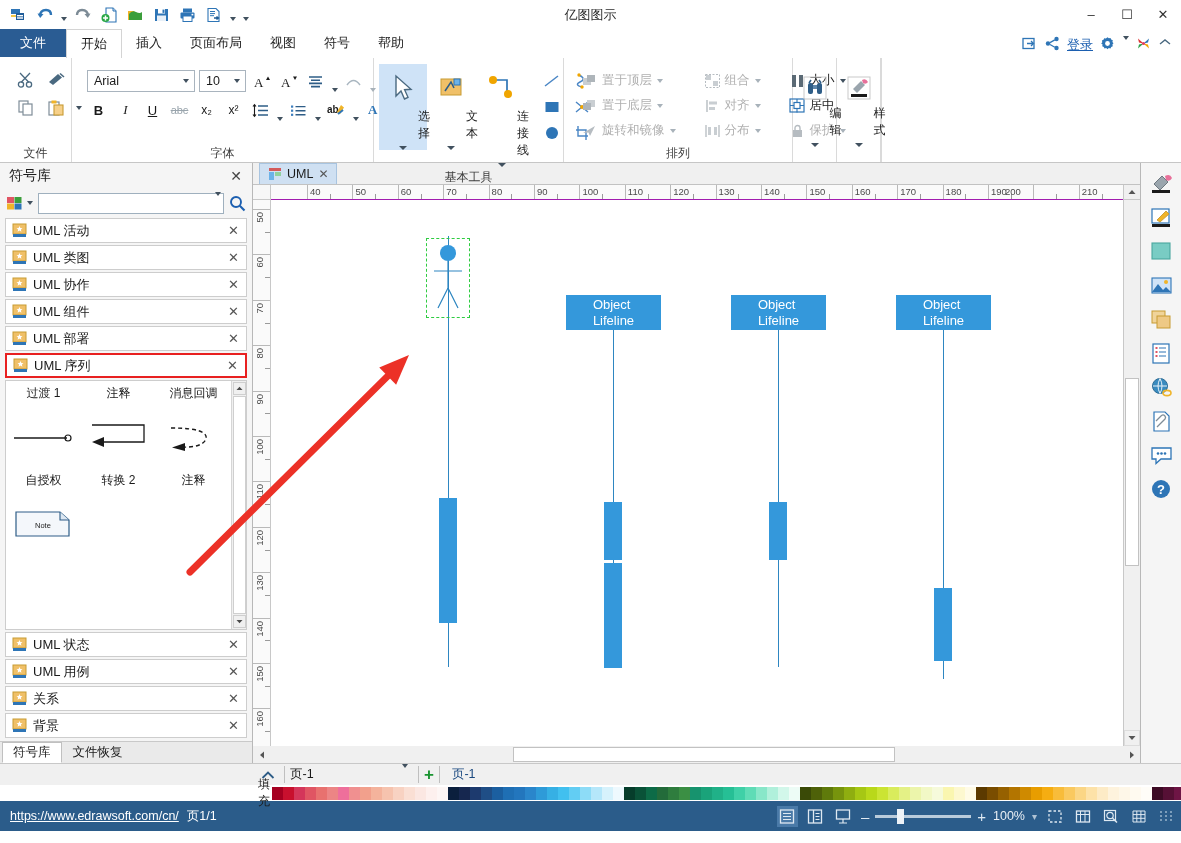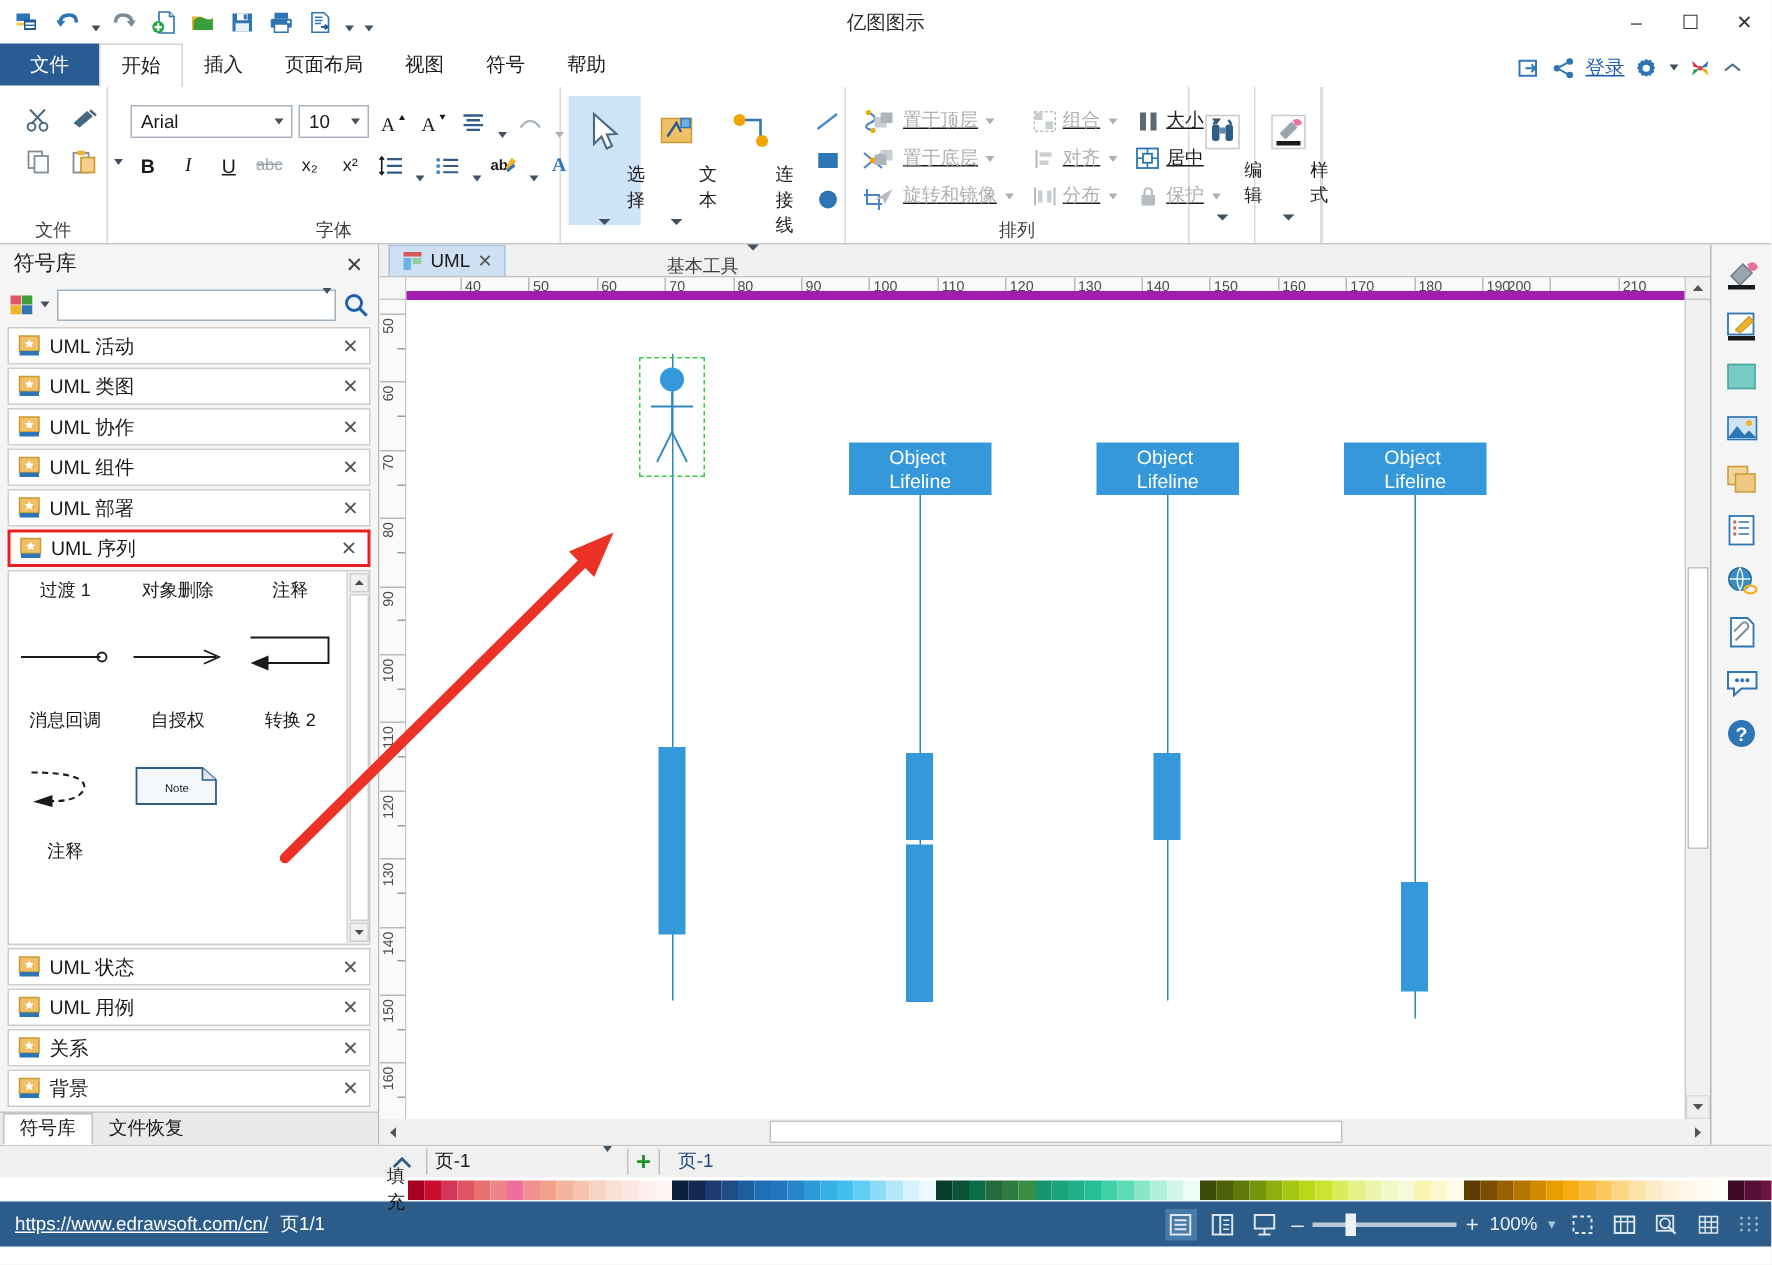--- a/index.html
+++ b/index.html
@@ -51,22 +51,22 @@
   .mtab {
     padding: 0 14px; height: 28px; line-height: 28px; font-size: 13px;
     cursor: pointer; color: #1c1c1c;
   }
   .mtab.file { background: #2a5c93; color: #fff; padding: 0 20px; }
   .mtab.active {
     background: #fff; border: 1px solid #d4d4d4; border-bottom: none;
     height: 29px; line-height: 27px; margin-bottom: -1px;
   }
   .menuright {
-    margin-left: auto; display: flex; align-items: center;
-    gap: 7px; padding-right: 19px; padding-bottom: 3px;
+    margin-left: auto; display: flex; align-items: flex-start;
+    gap: 7px; padding-right: 9px; padding-bottom: 3px;
   }
   .mr-icon { cursor: pointer; display: flex; align-items: center; }
   .loginlink {
     color: #1c5fb0; text-decoration: underline; font-size: 13px; cursor: pointer;
   }
 
   
   .ribbon {
     height: 105px; background: #fff; border-bottom: 1px solid #c6c6c6;
     display: flex; position: relative;
@@ -127,22 +127,21 @@
   .shapegrid {
     display: grid; grid-template-columns: 30px 30px; grid-template-rows: 26px 26px 26px;
     align-items: center; justify-items: center; padding: 4px 6px 0 8px;
   }
   .sgcell { width: 26px; height: 24px; display: flex; align-items: center; justify-content: center; cursor: pointer; }
 
   
   .arr-grid {
     display: grid; grid-template-columns: auto auto auto;
     grid-template-rows: 25px 25px 25px; padding: 5px 6px 0 8px;
-    column-gap: 4px;
-    text-decoration: underline;
+    column-gap: 20px;
   }
   .arrbtn {
     display: flex; align-items: center; gap: 4px; padding: 0 4px;
     cursor: pointer; font-size: 12.5px; white-space: nowrap;
   }
   .arrbtn.dis { color: #b0b0b0; }
   .arr-ic { width: 17px; height: 17px; display: flex; align-items: center; justify-content: center; }
 
   
   .main { display: flex; height: 600px; }
@@ -229,21 +228,21 @@
     display: flex; align-items: center; gap: 5px; padding: 0 8px;
     background: #cfe0f2; border: 1px solid #a8c4e0; border-bottom: none;
     font-size: 12.5px; cursor: pointer;
   }
   .doctab .dtx { color: #555; cursor: pointer; font-size: 12px; }
 
   .rulerrow { display: flex; height: 15px; }
   .rcorner { width: 18px; background: #f7f7f7; border-right: 1px solid #c8c8c8; border-bottom: 1px solid #c8c8c8;}
   .hruler {
     flex: 1; background: #fafafa; position: relative; overflow: hidden;
-    border-bottom: 6px solid #a21caf;
+    border-bottom: 1px solid #a21caf;
   }
   .hruler .tk {
     position: absolute; top: 0; width: 1px; height: 5px; background: #9a9a9a;
   }
   .hruler .tkm { height: 15px; background: #b9b9b9; }
   .hruler .lb {
     position: absolute; top: 1px; font-size: 9.5px; color: #4a4a4a;
   }
   .rul-up {
     width: 17px; background: #f0f0f0; border-left: 1px solid #c8c8c8;
@@ -925,29 +924,20 @@
 
     <div class="shapearea">
       <div class="shapecols">
 
         <div class="shcell labeltop">
           <div class="shname">过渡 1</div>
           <div class="shglyph">
             <svg width="70" height="34" viewBox="0 0 70 34">
                 <path d="M5 18 H58" stroke="#1a1a1a" stroke-width="1.3"></path>
                 <path d="M62 18 a3 3 0 1 0 -6 0 a3 3 0 1 0 6 0" fill="none" stroke="#1a1a1a" stroke-width="1.2"></path>
-              </svg>
-          </div>
-        </div>
-        <div class="shcell labeltop">
-          <div class="shname">对象删除</div>
-          <div class="shglyph">
-            <svg width="70" height="34" viewBox="0 0 70 34">
-                <path d="M5 18 H60" stroke="#1a1a1a" stroke-width="1.3"></path>
-                <path d="M52 13.5 L62 18 L52 22.5" stroke="#1a1a1a" stroke-width="1.2" fill="none"></path>
               </svg>
           </div>
         </div>
         <div class="shcell labeltop">
           <div class="shname">注释</div>
           <div class="shglyph">
             <svg width="70" height="38" viewBox="0 0 70 38">
                 <path d="M8 7 H60 V24 H17" stroke="#1a1a1a" stroke-width="1.3" fill="none"></path>
                 <path d="M20 19 L8 24 L20 29 Z" fill="#1a1a1a"></path>
               </svg>

